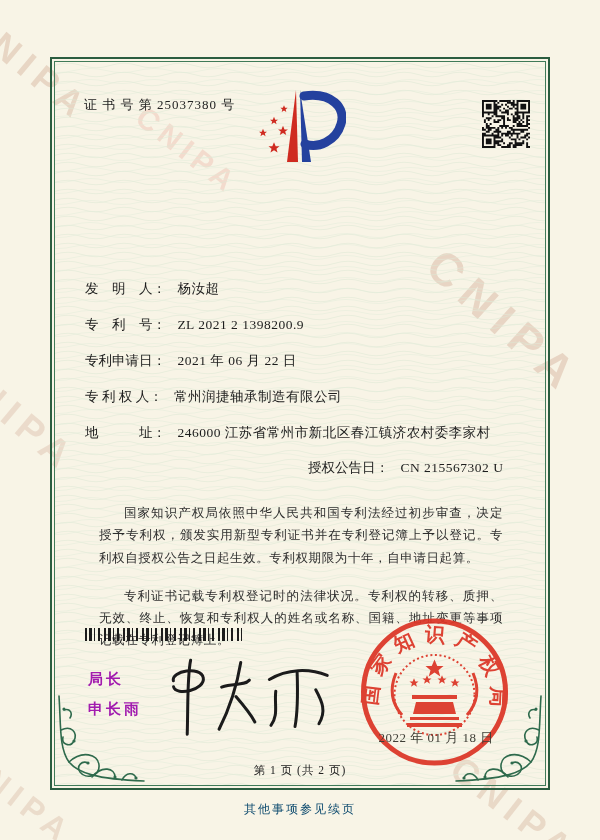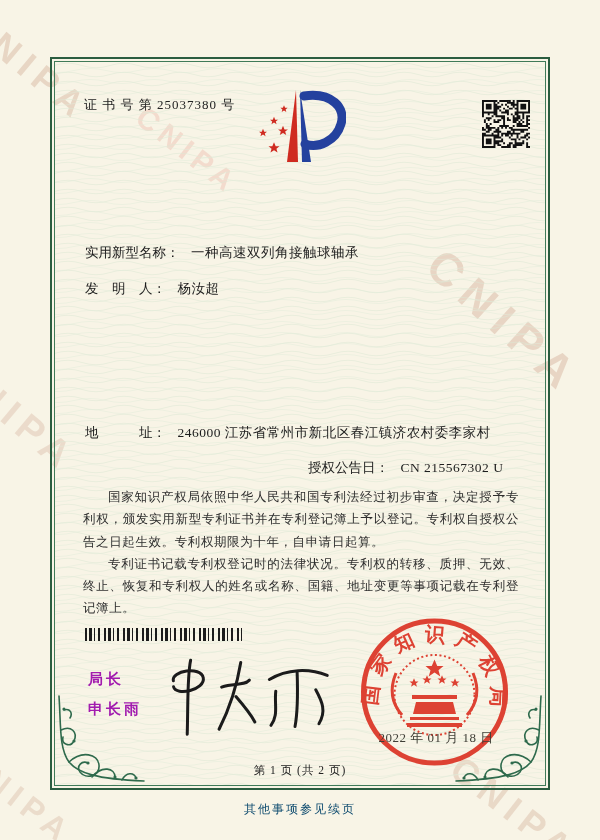--- a/index.html
+++ b/index.html
@@ -46,21 +46,21 @@
   .field{position:absolute;left:85px;font-size:13.5px;white-space:nowrap;color:#1d1d1d;}
   .flabel{display:inline-block;margin-right:8px;}
   .fvalue{letter-spacing:.5px;}
   .grant2{position:absolute;left:308px;top:459px;font-size:13.5px;white-space:nowrap;color:#1d1d1d;}
   
   .paras{
     position:absolute;left:83px;top:486px;width:436px;
     font-size:12.5px;line-height:1.78;color:#2e2e2e;
     font-style:oblique 6deg;letter-spacing:.6px;text-align:justify;
   }
-  .paras p{margin:0;text-indent:2em;}
+  .paras p{margin:16px;text-indent:2em;}
   
   .barcode{
     position:absolute;left:85px;top:628px;width:157px;height:13px;
     background:repeating-linear-gradient(90deg,
       #1c1c1c 0 2px,transparent 2px 4px,
       #1c1c1c 4px 7px,transparent 7px 9px,
       #1c1c1c 9px 10px,transparent 10px 13px,
       #1c1c1c 13px 15px,transparent 15px 19px);
   }
   .comm-title,.comm-name{
@@ -165,27 +165,35 @@
       <use href="#st" transform="translate(24,64) scale(0.58)"></use>
     </g>
   </svg>
 
   <svg class="qr" viewBox="0 0 25 25">
     <rect width="25" height="25" fill="#f8f4e6"></rect>
     <path fill="#111" d="M0 0h1v1h-1zM1 0h1v1h-1zM2 0h1v1h-1zM3 0h1v1h-1zM4 0h1v1h-1zM5 0h1v1h-1zM6 0h1v1h-1zM7 0h1v1h-1zM9 0h1v1h-1zM10 0h1v1h-1zM11 0h1v1h-1zM12 0h1v1h-1zM13 0h1v1h-1zM14 0h1v1h-1zM16 0h1v1h-1zM18 0h1v1h-1zM19 0h1v1h-1zM20 0h1v1h-1zM21 0h1v1h-1zM22 0h1v1h-1zM23 0h1v1h-1zM24 0h1v1h-1zM0 1h1v1h-1zM6 1h1v1h-1zM8 1h1v1h-1zM13 1h1v1h-1zM14 1h1v1h-1zM15 1h1v1h-1zM16 1h1v1h-1zM18 1h1v1h-1zM24 1h1v1h-1zM0 2h1v1h-1zM2 2h1v1h-1zM3 2h1v1h-1zM4 2h1v1h-1zM6 2h1v1h-1zM7 2h1v1h-1zM10 2h1v1h-1zM12 2h1v1h-1zM15 2h1v1h-1zM16 2h1v1h-1zM17 2h1v1h-1zM18 2h1v1h-1zM20 2h1v1h-1zM21 2h1v1h-1zM22 2h1v1h-1zM24 2h1v1h-1zM0 3h1v1h-1zM2 3h1v1h-1zM3 3h1v1h-1zM4 3h1v1h-1zM6 3h1v1h-1zM7 3h1v1h-1zM8 3h1v1h-1zM9 3h1v1h-1zM13 3h1v1h-1zM16 3h1v1h-1zM18 3h1v1h-1zM20 3h1v1h-1zM21 3h1v1h-1zM22 3h1v1h-1zM24 3h1v1h-1zM0 4h1v1h-1zM2 4h1v1h-1zM3 4h1v1h-1zM4 4h1v1h-1zM6 4h1v1h-1zM7 4h1v1h-1zM8 4h1v1h-1zM11 4h1v1h-1zM14 4h1v1h-1zM15 4h1v1h-1zM17 4h1v1h-1zM18 4h1v1h-1zM20 4h1v1h-1zM21 4h1v1h-1zM22 4h1v1h-1zM24 4h1v1h-1zM0 5h1v1h-1zM6 5h1v1h-1zM7 5h1v1h-1zM9 5h1v1h-1zM12 5h1v1h-1zM13 5h1v1h-1zM18 5h1v1h-1zM24 5h1v1h-1zM0 6h1v1h-1zM1 6h1v1h-1zM2 6h1v1h-1zM3 6h1v1h-1zM4 6h1v1h-1zM5 6h1v1h-1zM6 6h1v1h-1zM7 6h1v1h-1zM10 6h1v1h-1zM11 6h1v1h-1zM12 6h1v1h-1zM13 6h1v1h-1zM17 6h1v1h-1zM18 6h1v1h-1zM19 6h1v1h-1zM20 6h1v1h-1zM21 6h1v1h-1zM22 6h1v1h-1zM23 6h1v1h-1zM24 6h1v1h-1zM0 7h1v1h-1zM3 7h1v1h-1zM6 7h1v1h-1zM7 7h1v1h-1zM13 7h1v1h-1zM15 7h1v1h-1zM17 7h1v1h-1zM18 7h1v1h-1zM21 7h1v1h-1zM0 8h1v1h-1zM5 8h1v1h-1zM7 8h1v1h-1zM8 8h1v1h-1zM9 8h1v1h-1zM10 8h1v1h-1zM11 8h1v1h-1zM16 8h1v1h-1zM18 8h1v1h-1zM19 8h1v1h-1zM21 8h1v1h-1zM23 8h1v1h-1zM24 8h1v1h-1zM2 9h1v1h-1zM3 9h1v1h-1zM4 9h1v1h-1zM10 9h1v1h-1zM11 9h1v1h-1zM13 9h1v1h-1zM16 9h1v1h-1zM17 9h1v1h-1zM18 9h1v1h-1zM19 9h1v1h-1zM21 9h1v1h-1zM23 9h1v1h-1zM1 10h1v1h-1zM3 10h1v1h-1zM6 10h1v1h-1zM8 10h1v1h-1zM9 10h1v1h-1zM11 10h1v1h-1zM13 10h1v1h-1zM14 10h1v1h-1zM16 10h1v1h-1zM17 10h1v1h-1zM18 10h1v1h-1zM20 10h1v1h-1zM23 10h1v1h-1zM24 10h1v1h-1zM1 11h1v1h-1zM6 11h1v1h-1zM7 11h1v1h-1zM8 11h1v1h-1zM11 11h1v1h-1zM16 11h1v1h-1zM17 11h1v1h-1zM19 11h1v1h-1zM21 11h1v1h-1zM23 11h1v1h-1zM2 12h1v1h-1zM4 12h1v1h-1zM11 12h1v1h-1zM18 12h1v1h-1zM19 12h1v1h-1zM20 12h1v1h-1zM23 12h1v1h-1zM24 12h1v1h-1zM2 13h1v1h-1zM3 13h1v1h-1zM9 13h1v1h-1zM10 13h1v1h-1zM11 13h1v1h-1zM12 13h1v1h-1zM13 13h1v1h-1zM16 13h1v1h-1zM18 13h1v1h-1zM19 13h1v1h-1zM20 13h1v1h-1zM21 13h1v1h-1zM22 13h1v1h-1zM23 13h1v1h-1zM0 14h1v1h-1zM2 14h1v1h-1zM3 14h1v1h-1zM4 14h1v1h-1zM5 14h1v1h-1zM6 14h1v1h-1zM8 14h1v1h-1zM10 14h1v1h-1zM12 14h1v1h-1zM14 14h1v1h-1zM15 14h1v1h-1zM24 14h1v1h-1zM0 15h1v1h-1zM1 15h1v1h-1zM3 15h1v1h-1zM4 15h1v1h-1zM7 15h1v1h-1zM8 15h1v1h-1zM15 15h1v1h-1zM16 15h1v1h-1zM17 15h1v1h-1zM18 15h1v1h-1zM19 15h1v1h-1zM20 15h1v1h-1zM21 15h1v1h-1zM22 15h1v1h-1zM23 15h1v1h-1zM2 16h1v1h-1zM3 16h1v1h-1zM6 16h1v1h-1zM7 16h1v1h-1zM8 16h1v1h-1zM9 16h1v1h-1zM13 16h1v1h-1zM14 16h1v1h-1zM16 16h1v1h-1zM20 16h1v1h-1zM21 16h1v1h-1zM0 17h1v1h-1zM1 17h1v1h-1zM5 17h1v1h-1zM8 17h1v1h-1zM10 17h1v1h-1zM11 17h1v1h-1zM12 17h1v1h-1zM13 17h1v1h-1zM14 17h1v1h-1zM15 17h1v1h-1zM16 17h1v1h-1zM17 17h1v1h-1zM18 17h1v1h-1zM19 17h1v1h-1zM23 17h1v1h-1zM24 17h1v1h-1zM0 18h1v1h-1zM1 18h1v1h-1zM2 18h1v1h-1zM3 18h1v1h-1zM4 18h1v1h-1zM5 18h1v1h-1zM6 18h1v1h-1zM7 18h1v1h-1zM8 18h1v1h-1zM10 18h1v1h-1zM12 18h1v1h-1zM13 18h1v1h-1zM15 18h1v1h-1zM18 18h1v1h-1zM22 18h1v1h-1zM23 18h1v1h-1zM0 19h1v1h-1zM6 19h1v1h-1zM7 19h1v1h-1zM8 19h1v1h-1zM9 19h1v1h-1zM14 19h1v1h-1zM18 19h1v1h-1zM20 19h1v1h-1zM21 19h1v1h-1zM22 19h1v1h-1zM24 19h1v1h-1zM0 20h1v1h-1zM2 20h1v1h-1zM3 20h1v1h-1zM4 20h1v1h-1zM6 20h1v1h-1zM10 20h1v1h-1zM15 20h1v1h-1zM16 20h1v1h-1zM17 20h1v1h-1zM19 20h1v1h-1zM23 20h1v1h-1zM0 21h1v1h-1zM2 21h1v1h-1zM3 21h1v1h-1zM4 21h1v1h-1zM6 21h1v1h-1zM7 21h1v1h-1zM8 21h1v1h-1zM9 21h1v1h-1zM10 21h1v1h-1zM17 21h1v1h-1zM21 21h1v1h-1zM0 22h1v1h-1zM2 22h1v1h-1zM3 22h1v1h-1zM4 22h1v1h-1zM6 22h1v1h-1zM7 22h1v1h-1zM8 22h1v1h-1zM11 22h1v1h-1zM14 22h1v1h-1zM15 22h1v1h-1zM17 22h1v1h-1zM18 22h1v1h-1zM19 22h1v1h-1zM20 22h1v1h-1zM21 22h1v1h-1zM23 22h1v1h-1zM0 23h1v1h-1zM6 23h1v1h-1zM8 23h1v1h-1zM9 23h1v1h-1zM13 23h1v1h-1zM14 23h1v1h-1zM16 23h1v1h-1zM17 23h1v1h-1zM18 23h1v1h-1zM19 23h1v1h-1zM20 23h1v1h-1zM23 23h1v1h-1zM0 24h1v1h-1zM1 24h1v1h-1zM2 24h1v1h-1zM3 24h1v1h-1zM4 24h1v1h-1zM5 24h1v1h-1zM6 24h1v1h-1zM10 24h1v1h-1zM11 24h1v1h-1zM12 24h1v1h-1zM13 24h1v1h-1zM14 24h1v1h-1zM16 24h1v1h-1zM17 24h1v1h-1zM23 24h1v1h-1zM24 24h1v1h-1z"></path>
   </svg>
 
 
-  <div class="field" style="top:244px">
-    <span class="flabel">实用新型名称：</span>
-    <span class="fvalue">一种高速双列角接触球轴承</span>
-  </div>
   <div class="field" style="top:280px">
     <span class="flabel">发　明　人：</span>
     <span class="fvalue">杨汝超</span>
+  </div>
+  <div class="field" style="top:316px">
+    <span class="flabel">专　利　号：</span>
+    <span class="fvalue">ZL 2021 2 1398200.9</span>
+  </div>
+  <div class="field" style="top:352px">
+    <span class="flabel">专利申请日：</span>
+    <span class="fvalue">2021 年 06 月 22 日</span>
+  </div>
+  <div class="field" style="top:388px">
+    <span class="flabel">专 利 权 人：</span>
+    <span class="fvalue">常州润捷轴承制造有限公司</span>
   </div>
   <div class="field" style="top:424px">
     <span class="flabel">地　　　址：</span>
     <span class="fvalue">246000 江苏省常州市新北区春江镇济农村委李家村</span>
   </div>
 
   <div class="grant2">
     <span class="flabel">授权公告日：</span>
     <span class="fvalue">CN 215567302 U</span>
   </div>

